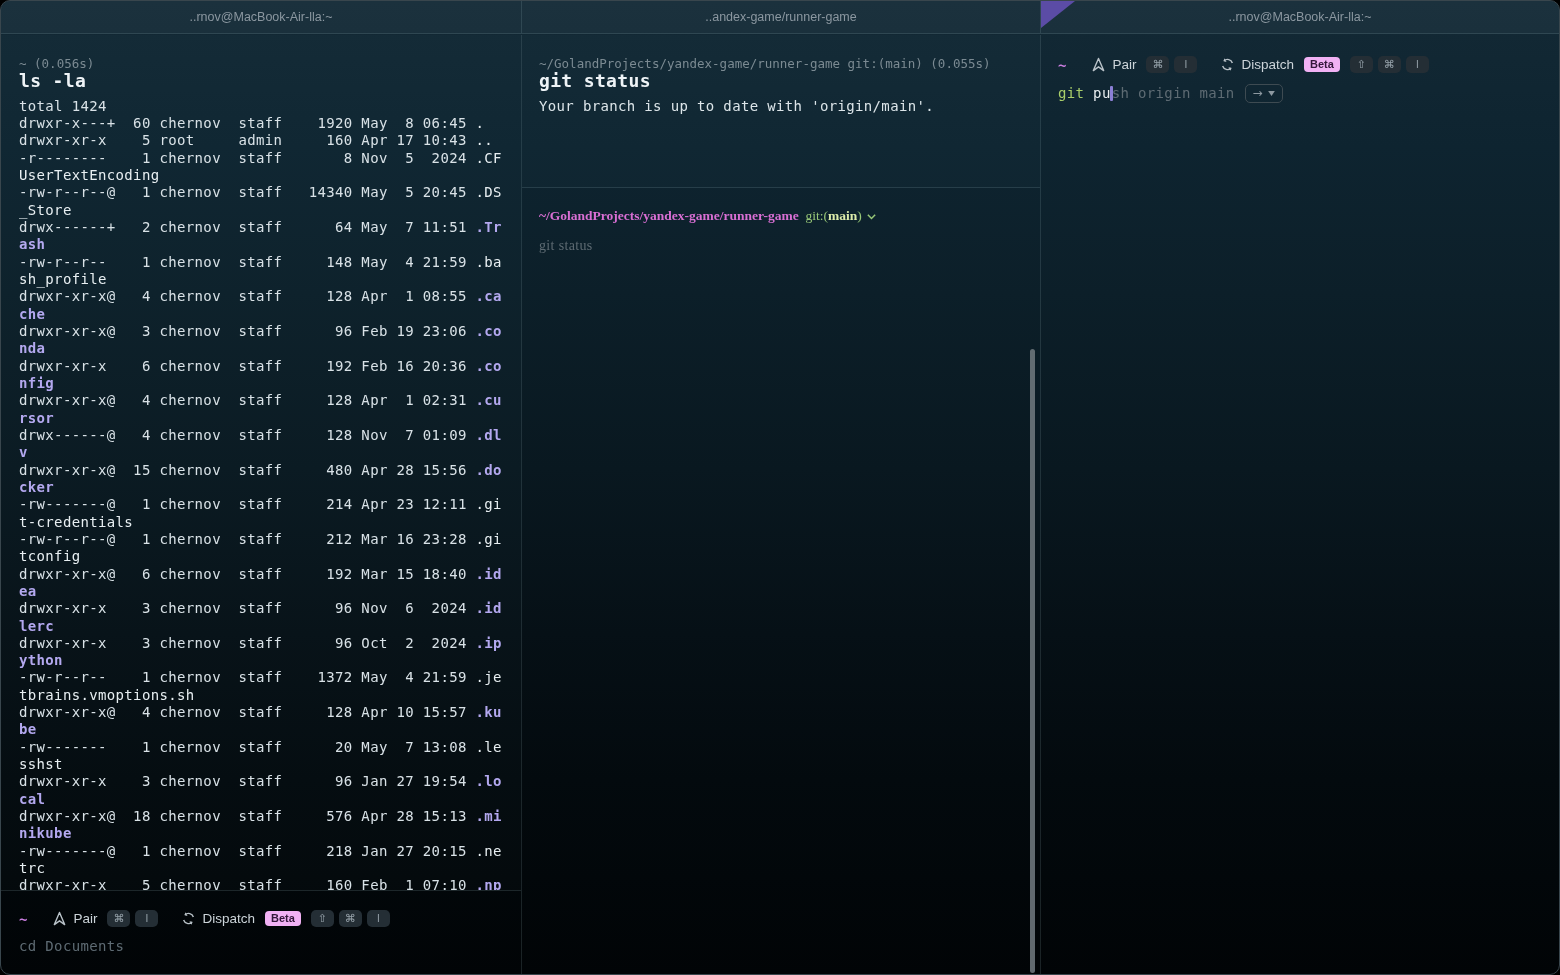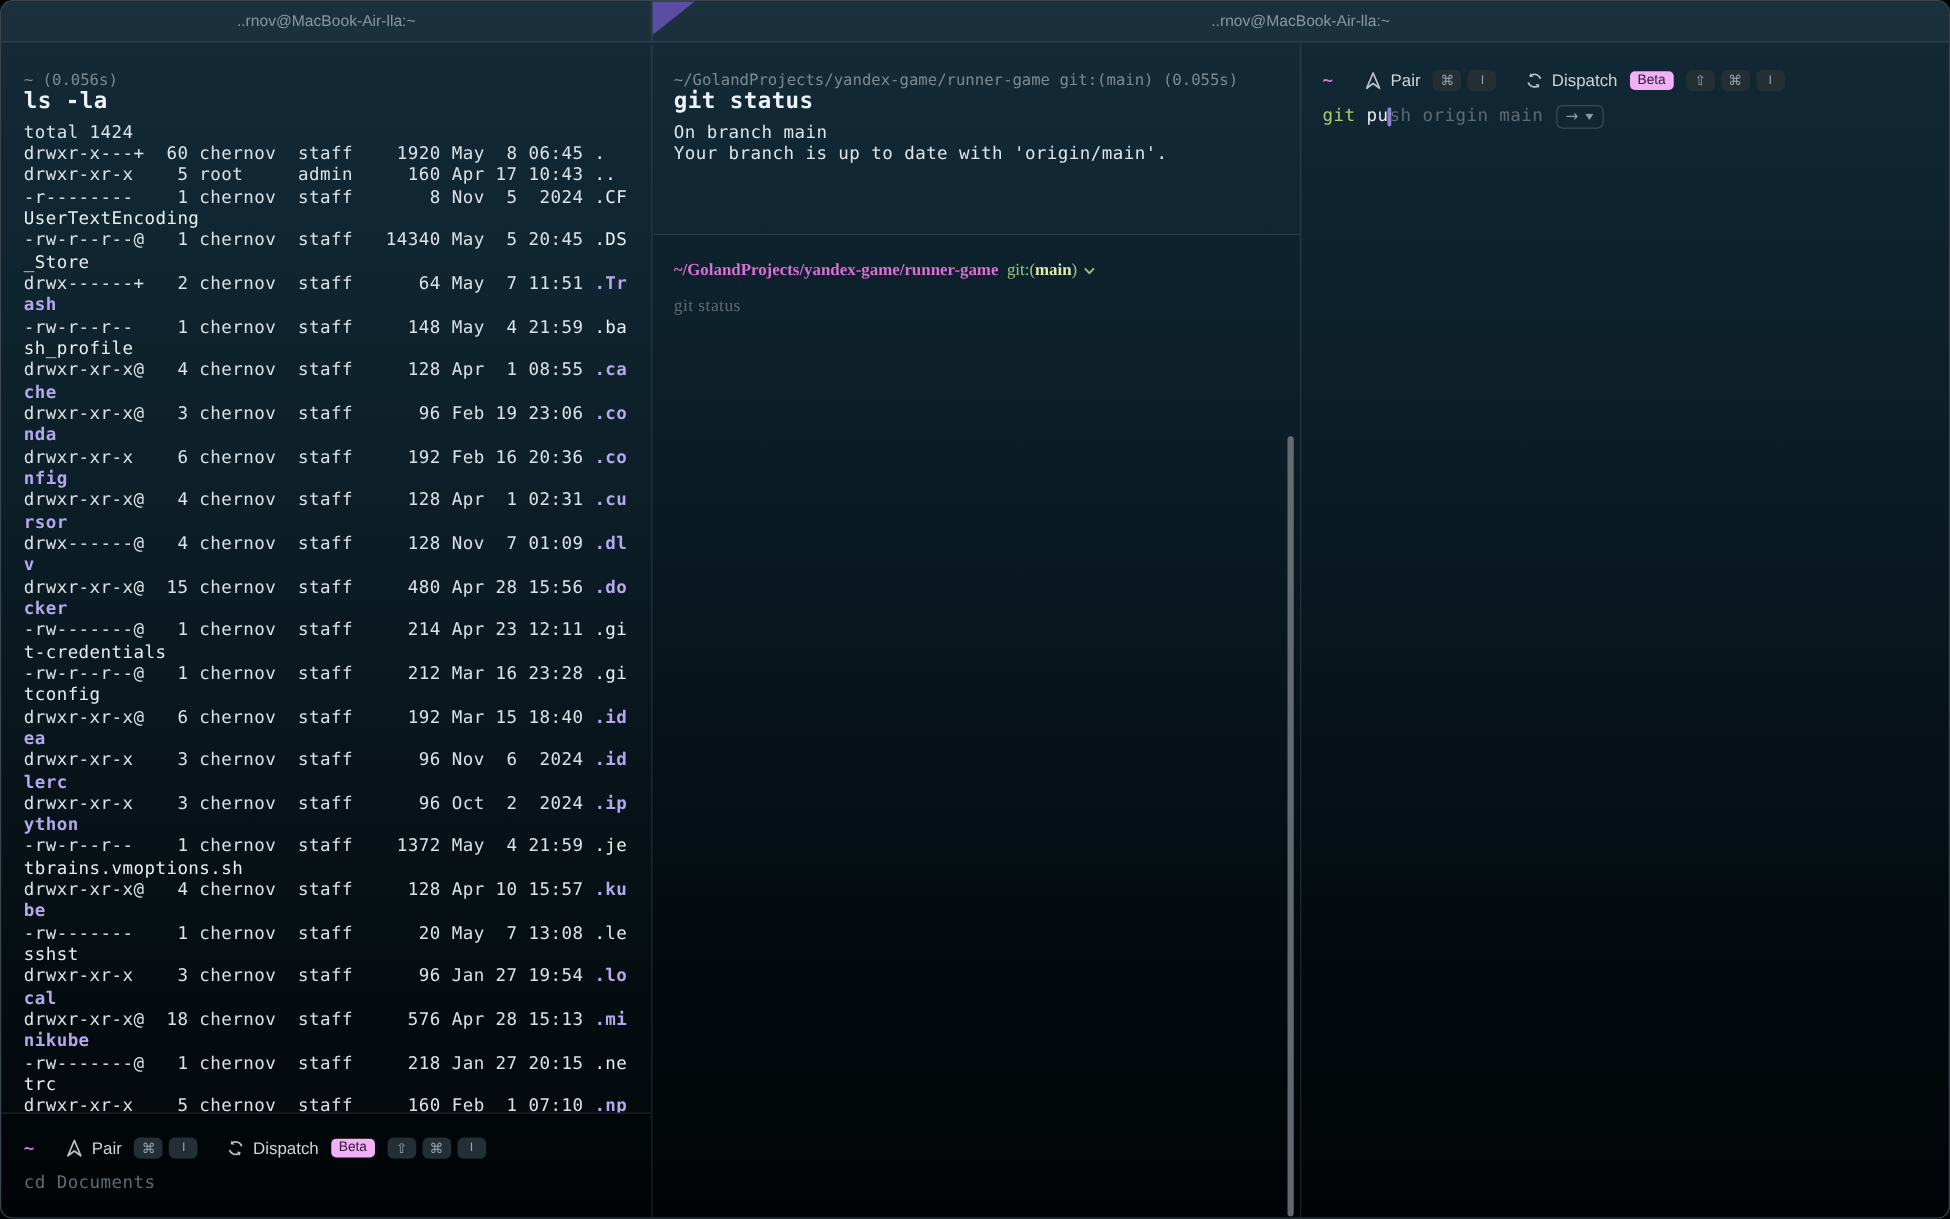--- a/index.html
+++ b/index.html
@@ -72,21 +72,21 @@
   .tb-group + .tb-group { margin-left:18px; }
   .tb-icon { display:inline-flex; margin-right:6px; }
   .tb-label { font-size:13.5px; color:#ccd4d9; margin-right:10px; }
   .kbd {
     display:inline-flex; align-items:center; justify-content:center;
     min-width:23px; height:17px; padding:0 5px;
     background:#242e35; border-radius:5px;
     color:#97a3ab; font-size:11px; margin-right:5px;
   }
   .kbd-i { font-size:10px; }
-  .beta { background:#f1b1f4; color:#33173a; font-size:11px; font-weight:normal; border-radius:4px; padding:2px 6px; margin-right:10px; line-height:1; }
+  .beta { background:#f1b1f4; color:#33173a; font-size:11px; font-weight:bold; border-radius:4px; padding:2px 6px; margin-right:10px; line-height:1; }
 
   
   .cmdline { margin-top:10px; display:flex; align-items:center; font-size:14px; line-height:17.33px; letter-spacing:0.35px; }
   .tok-green { color:#a9cf6a; white-space:pre; }
   .tok-white { color:#e8eef0; white-space:pre; }
   .cursor { display:inline-block; width:3px; height:15px; background:#8b7fd6; margin:0 -1px; border-radius:1px; }
   .ghost-inline { color:#5e6b73; white-space:pre; }
   .hint-pill {
     margin-left:10px; display:inline-flex; align-items:center; gap:5px;
     border:1px solid #3e4b52; border-radius:5px; padding:0 7px; height:19px;
@@ -94,20 +94,23 @@
   .hint-arrow { color:#8d99a1; font-size:12px; font-family:"DejaVu Sans", sans-serif; }
 </style>
 </head>
 <body>
 
 <div class="window">
 
   <div class="tabbar">
     <div class="tab tab-1">
       <span class="tab-title">..rnov@MacBook-Air-lla:~</span>
+    </div>
+    <div class="tab tab-2">
+      <span class="tab-title">..andex-game/runner-game</span>
     </div>
     <div class="tab tab-3">
       <svg class="corner-triangle" width="34" height="27" viewBox="0 0 34 27">
           <polygon points="0,0 34,0 0,27" fill="#5b4ca6"></polygon>
         </svg>
       <span class="tab-title">..rnov@MacBook-Air-lla:~</span>
     </div>
   </div>
 
   <div class="panes">
@@ -195,21 +198,20 @@
           </span>
         </div>
         <div class="ghost-line">cd Documents</div>
       </div>
     </section>
 
     <section class="pane pane-middle">
       <div class="block-git">
         <div class="prompt-line">~/GolandProjects/yandex-game/runner-game git:(main) (0.055s)</div>
         <div class="command-line">git status</div>
-        <div class="out-line">On branch main</div>
         <div class="out-line">Your branch is up to date with 'origin/main'.</div>
         <div class="out-line"></div>
       </div>
 
       <div class="current-block">
         <div class="prompt-current">
           <span class="cur-path">~/GolandProjects/yandex-game/runner-game</span><span class="grn">  git:(</span><span class="branch-name">main</span><span class="grn">)</span>
           <span class="chev">
             <svg width="11" height="11" viewBox="0 0 12 12">
                 <polyline points="2,4 6,8.2 10,4" fill="none" stroke="#98c878" stroke-width="1.6"></polyline>

